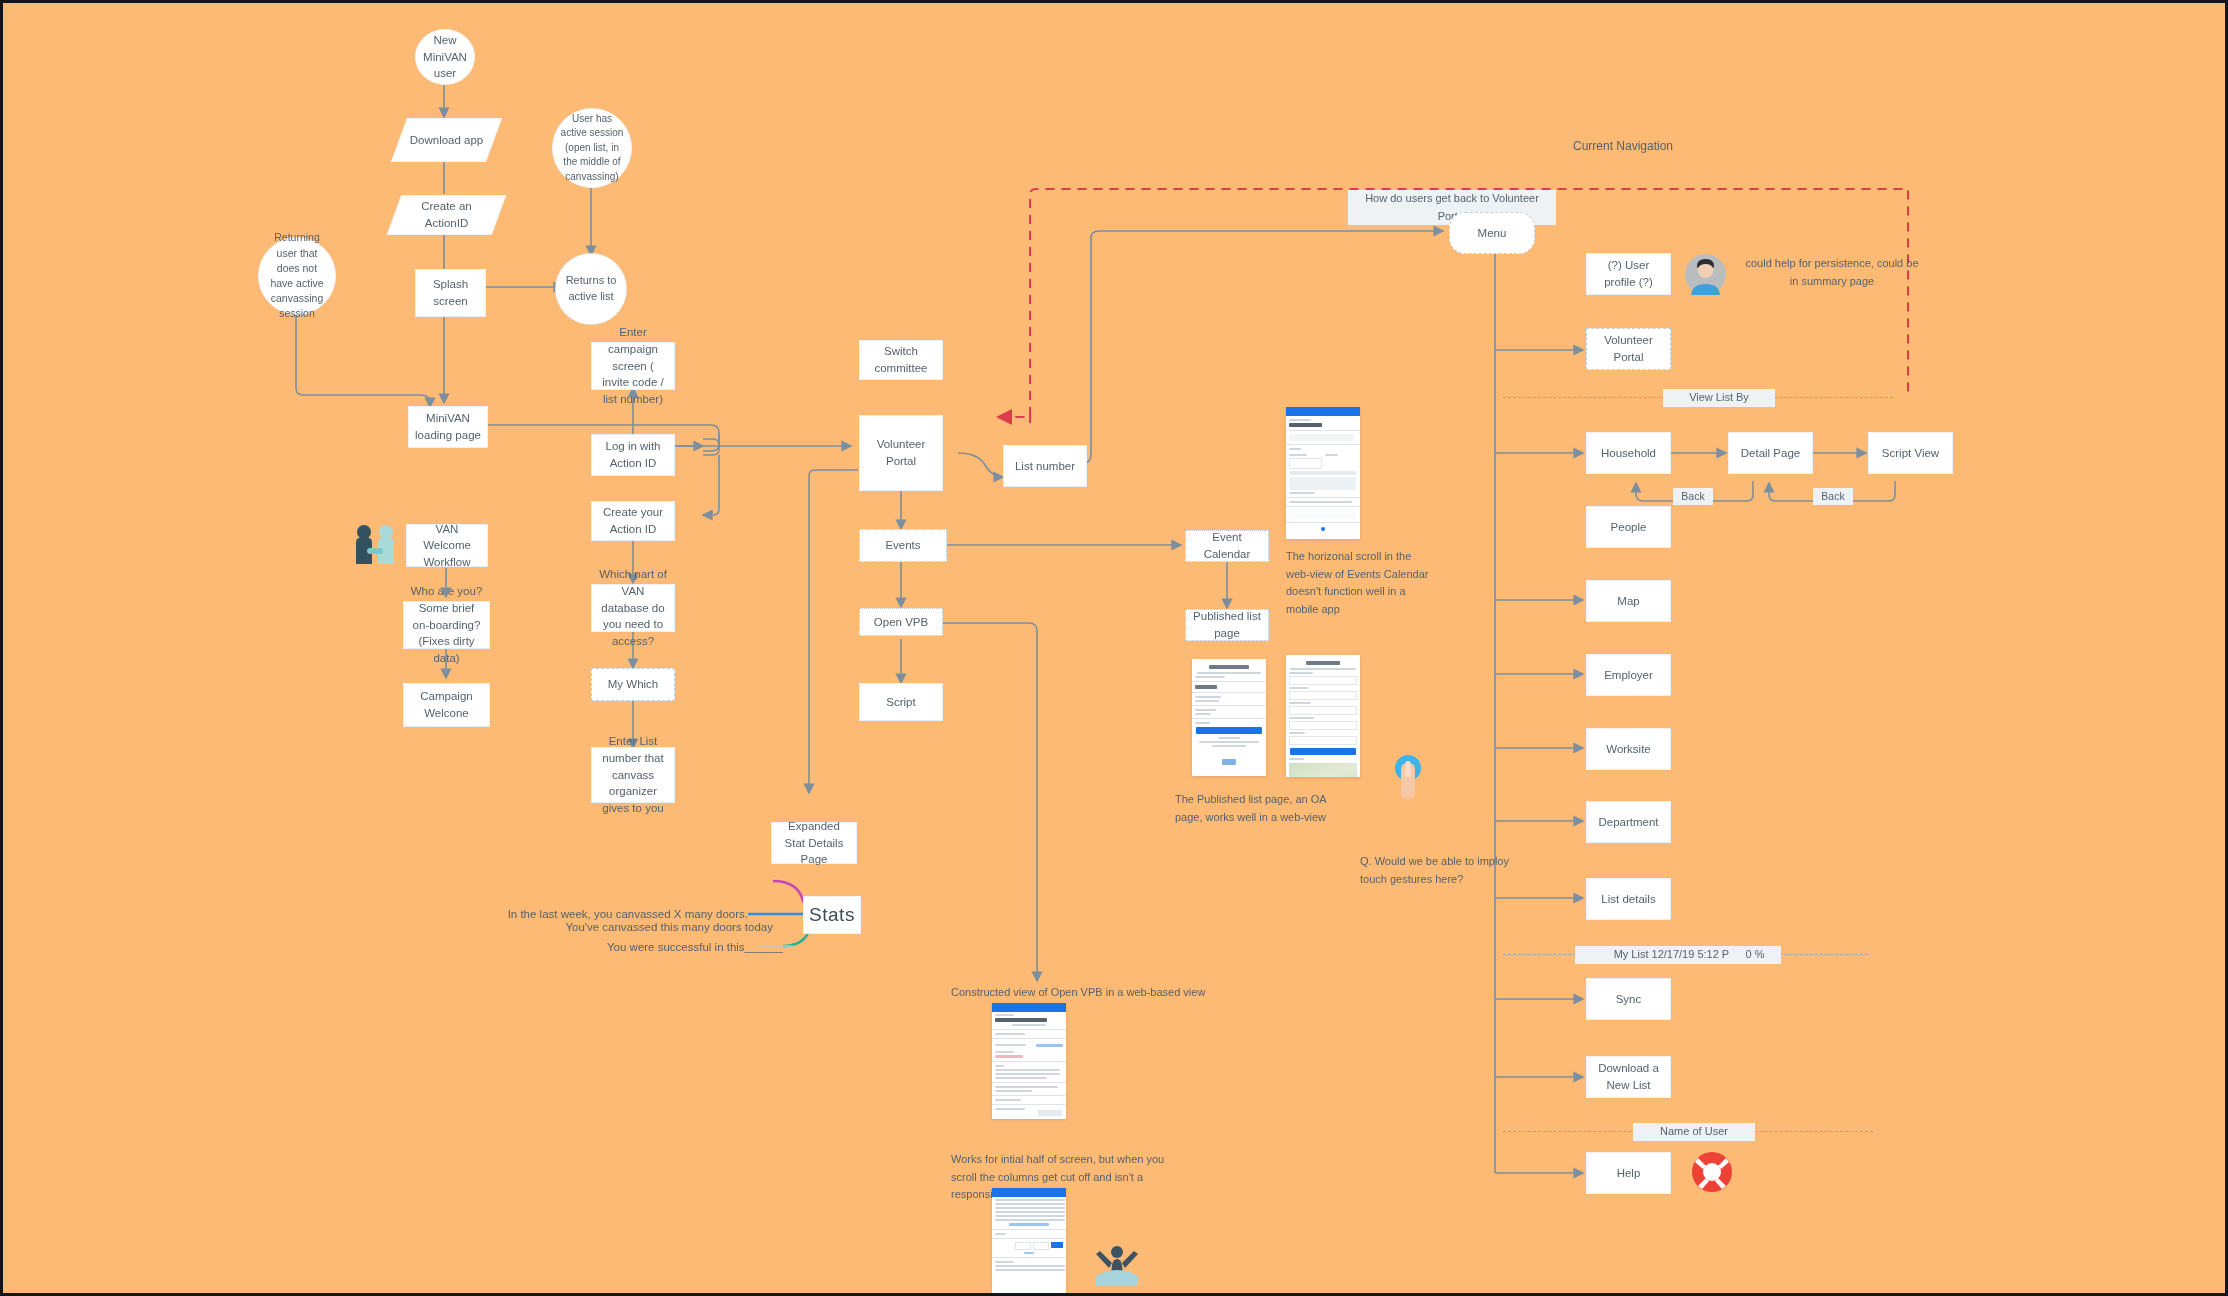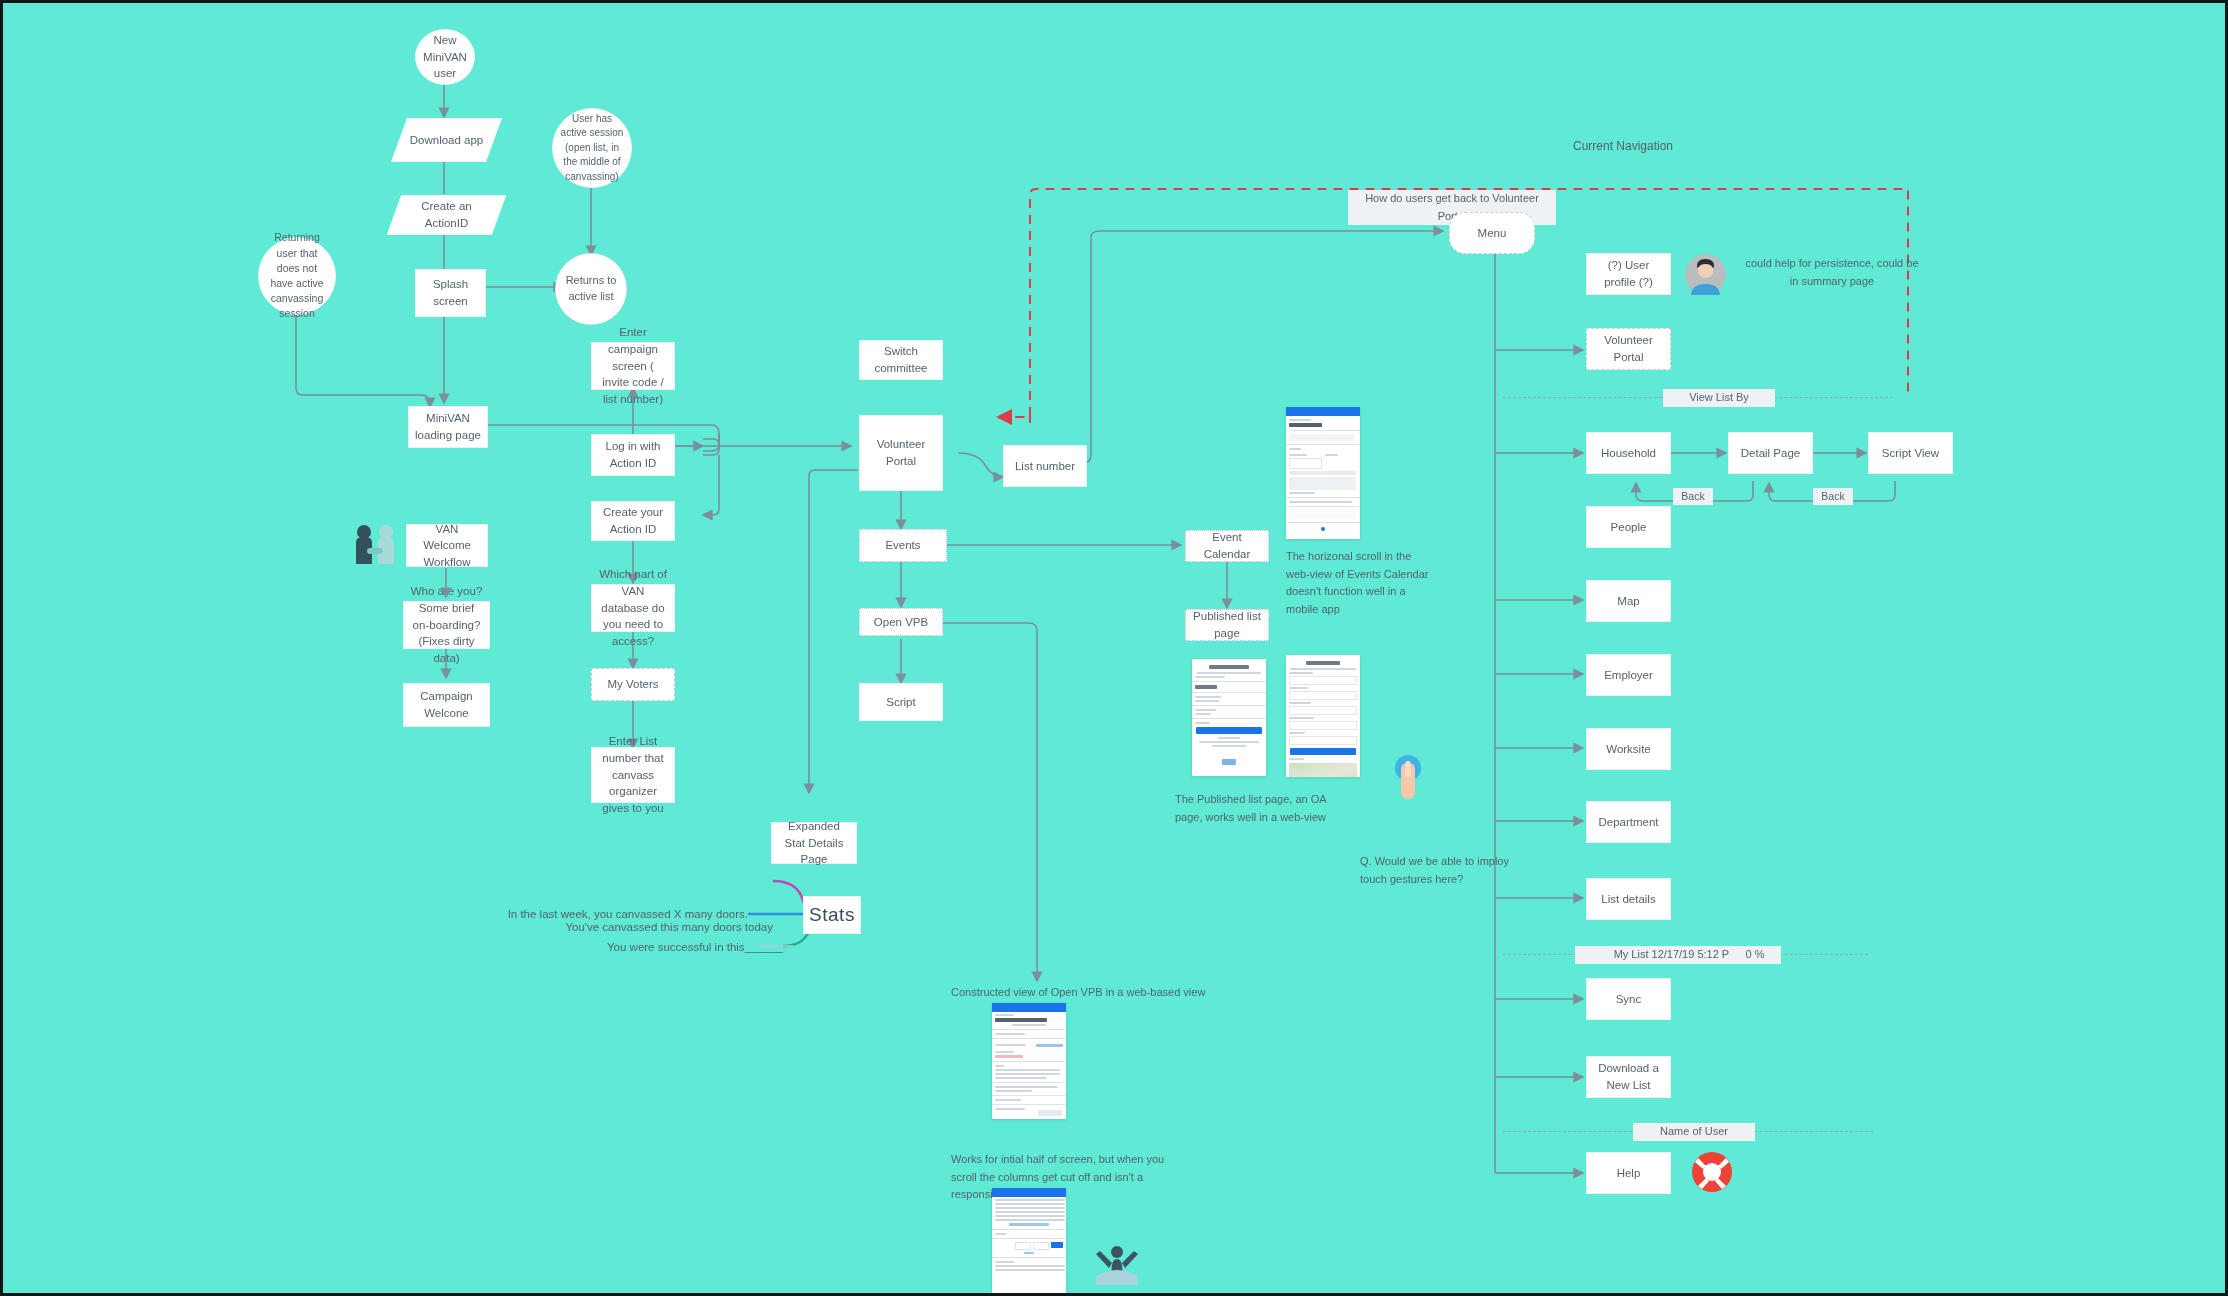--- a/index.html
+++ b/index.html
@@ -1,20 +1,20 @@
 <!DOCTYPE html>
 <html><head>
 <meta charset="utf-8">
 <style>
   html,body{margin:0;padding:0;background:#ffffff;}
   body{font-family:"Liberation Sans", sans-serif;}
   #canvas{
     position:relative;
     width:2228px;height:1296px;
-    background:#5eead4;
+    background:#fdba74;
     border:3px solid #111418;
     box-sizing:border-box;
     overflow:hidden;
     color:#4c5b66;
   }
   
   .node{
     position:absolute;
     display:flex;align-items:center;justify-content:center;
     text-align:center;
@@ -257,21 +257,21 @@
     <span>Create your Action ID</span>
   </div>
 
   <div class="node plain" style="left:588px;top:581px;width:84px;height:48px;">
     <span>Which part of VAN
 database do you
 need to access?</span>
   </div>
 
   <div class="node dashed" style="left:588px;top:665px;width:84px;height:33px;">
-    <span>My Voters</span>
+    <span>My Which</span>
   </div>
 
   <div class="node plain" style="left:588px;top:744px;width:84px;height:56px;">
     <span>Enter List number
 that canvass
 organizer gives to
 you</span>
   </div>
 
   <div class="node plain" style="left:856px;top:337px;width:84px;height:40px;">

